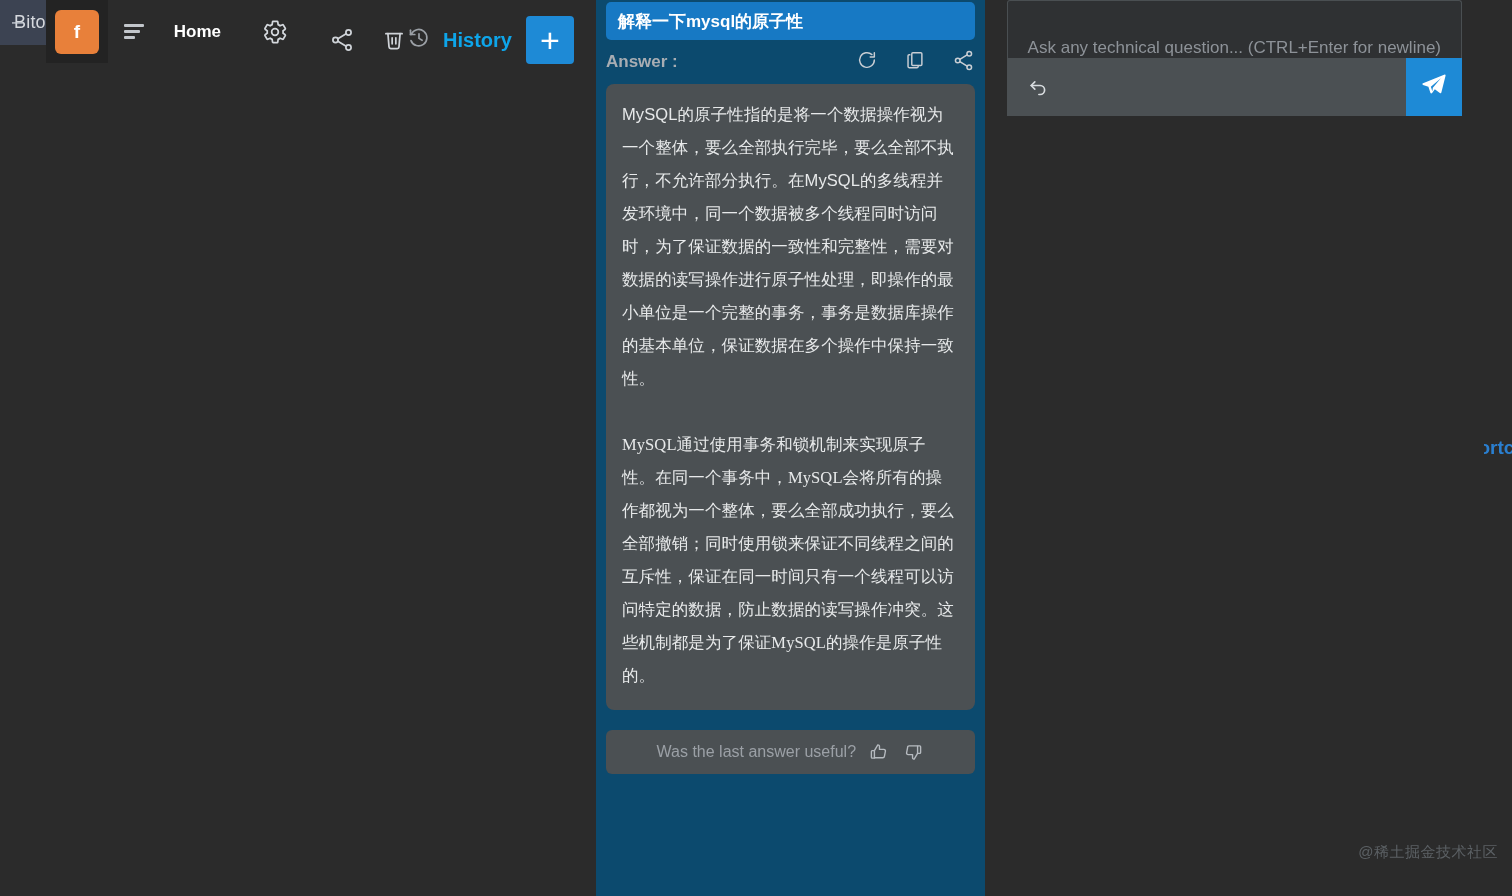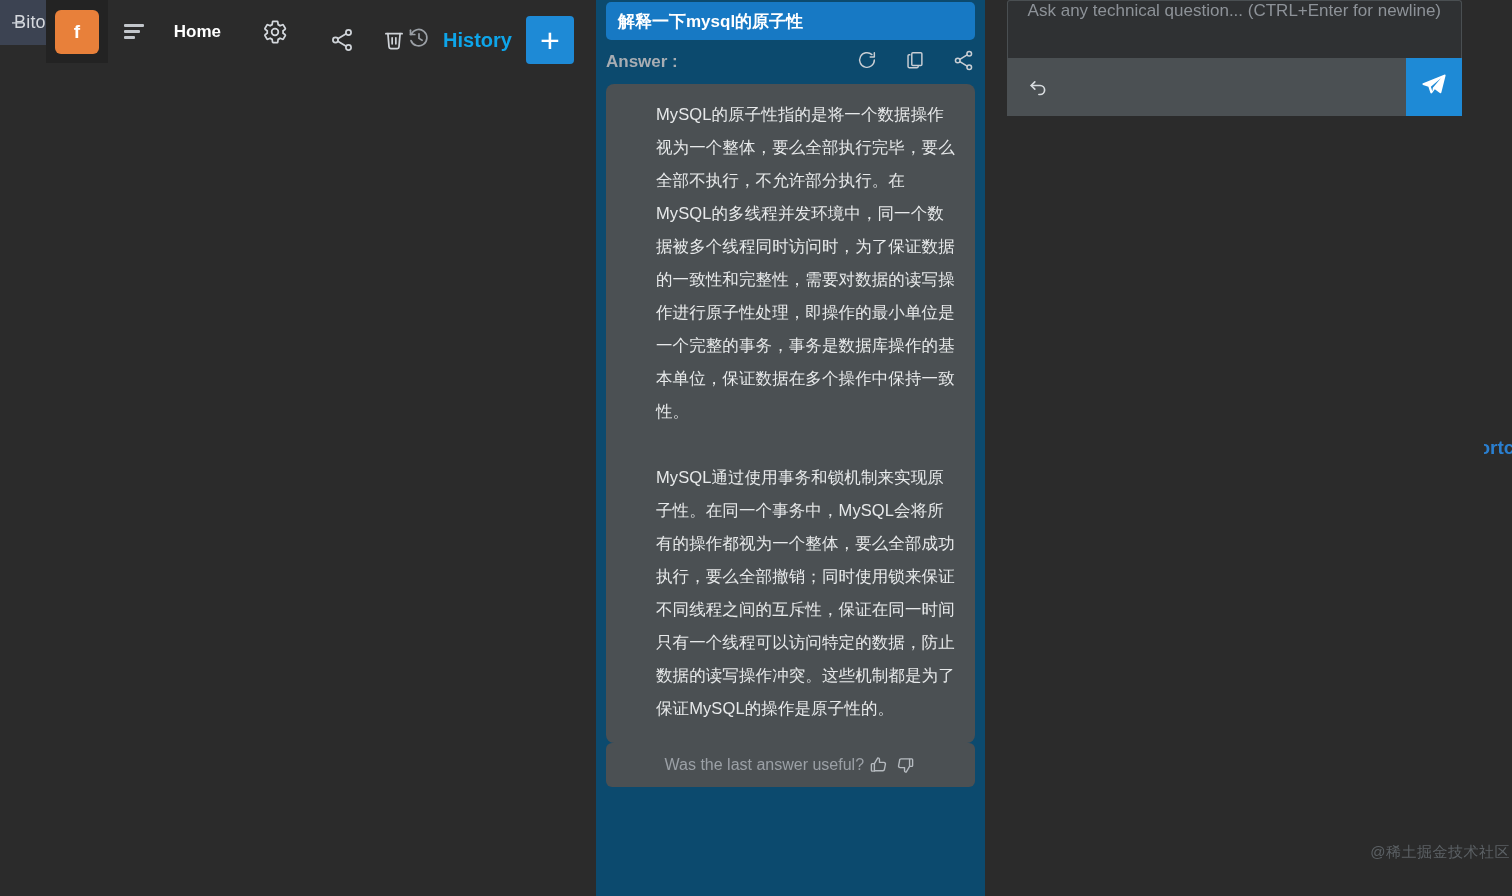--- a/index.html
+++ b/index.html
@@ -85,35 +85,35 @@
   }
   .answer-head {
     display: flex; align-items: center; height: 44px; position: relative; gap: 44px;
   }
   .answer-label { color: #a8adb3; font-size: 17px; font-weight: 700; }
   .answer-actions { margin-left: auto; display: flex; align-items: center; gap: 26px; color: #c9ced4; }
   .answer-panel {
     background: #4b5053; border-radius: 8px; padding: 14px 16px 18px 16px;
     color: #e7e9ea; font-size: 16.5px; line-height: 33px; letter-spacing: .1px;
   }
-  .answer-panel p { margin-bottom: 33px; margin-left: 34px; }
-  .answer-panel p:last-child { margin-bottom: 0; }
+  .answer-panel p { margin-bottom: 33px; }
+  .answer-panel p:last-child { margin-bottom: 0; font-family: Liberation Serif, serif; }
   .feedback-bar {
-    margin-top: 0; background: #4b5053; border-radius: 6px; height: 44px;
-    display: flex; align-items: center; justify-content: center; gap: 4px;
+    margin-top: 20px; background: #4b5053; border-radius: 6px; height: 44px;
+    display: flex; align-items: center; justify-content: center; gap: 12px;
     color: #9ba0a6; font-size: 16px;
   }
   .feedback-text { color: #9ba0a6; font-size: 16px; }
   .fb-ic { color: #b6bbc0; display: flex; align-items: center; }
 
   
   .composer { flex: 0 0 auto; padding: 0 22px; background: #2b2b2b; }
   .composer-box {
     background: #2f3133; border: 1px solid #4a4f52; border-bottom: none;
-    border-radius: 3px 3px 0 0; height: 58px; display: flex; align-items: flex-start;
+    border-radius: 3px 3px 0 0; height: 58px; display: flex; align-items: flex-end;
     padding: 0 20px;
   }
   .composer-placeholder { color: #8d9298; font-size: 17px; }
   .composer-bottom {
     background: #4b5053; height: 58px; display: flex; align-items: center;
     padding: 0 0 0 20px; position: relative;
   }
   .undo-ic { color: #d8dcdf; }
   .send-btn {
     position: absolute; right: 0; top: 0; width: 56px; height: 58px;
@@ -125,21 +125,21 @@
   .shortcuts {
     flex: 0 0 28px; background: #2b2b2b; display: flex; align-items: center;
     justify-content: center; gap: 9px; color: #2a7fd0; font-size: 19px; font-weight: 700;
     overflow: hidden;
   }
   .sc-tri { color: #2a7fd0; display: flex; }
   .sc-chev { color: #2a7fd0; font-size: 17px; }
 
   
   .watermark {
-    position: absolute; right: 2px; bottom: 34px;
+    position: absolute; right: 14px; bottom: 34px;
     color: #5b6064; font-size: 15px; pointer-events: none; user-select: none;
     letter-spacing: .5px;
   }
 
   
   .scrollbar-track {
     position: absolute; right: 3px; top: 185px; width: 10px; height: 545px;
   }
 </style>
 </head>

